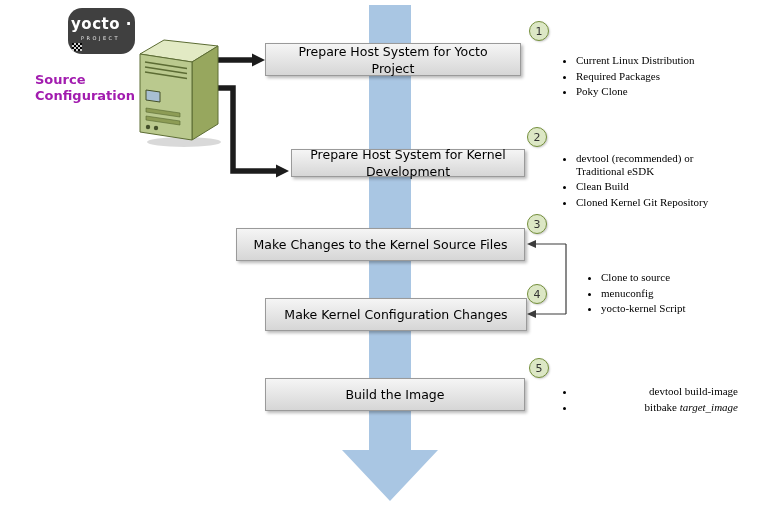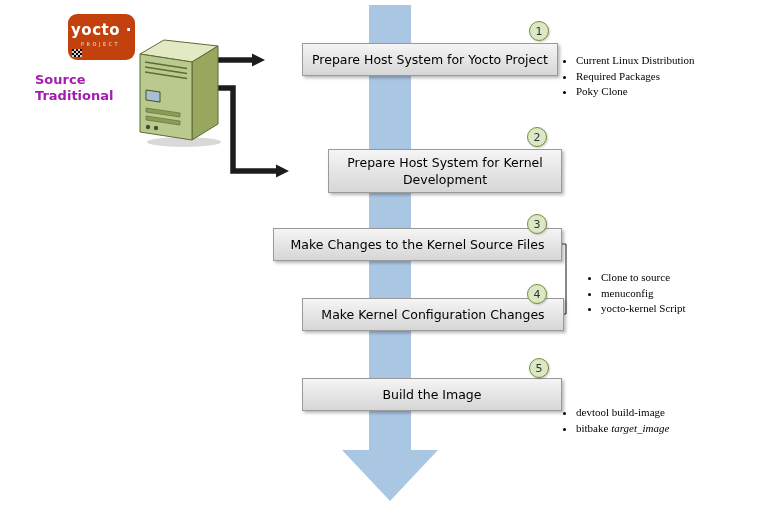--- a/index.html
+++ b/index.html
@@ -1,36 +1,36 @@
 <!DOCTYPE html>
 <html><head>
 <meta charset="utf-8">
 <style>
   html,body { margin:0; padding:0; background:#fff; }
   body { font-family:"DejaVu Sans","Liberation Sans",sans-serif; }
   .canvas { position:relative; width:769px; height:517px; background:#ffffff; overflow:hidden; }
   svg.layer { position:absolute; left:0; top:0; }
 
-  .logo { position:absolute; left:68px; top:14px; width:67px; height:46px; background:#c2410c;
-          color:#fff; border-radius:9px; }
+  .logo { position:absolute; left:68px; top:8px; width:67px; height:46px; background:#404040;
+          color:#fff; border-radius:14px; }
   .logo-title { position:absolute; left:0; right:0; top:7px; text-align:center;
                 font-size:15px; font-weight:bold; letter-spacing:0.5px; }
   .logo-sub { position:absolute; left:13px; top:27px; font-size:5px; letter-spacing:2.5px; color:#e8e8e8; }
   .logo-grid { position:absolute; left:4px; bottom:3px; width:10px; height:8px;
                background:repeating-conic-gradient(#cfcfcf 0% 25%, #000 0% 50%);
                background-size:4px 4px; }
 
   .src-label { position:absolute; left:35px; top:72px; font-size:13px; font-weight:bold;
                color:#a21caf; line-height:16px; }
   .src-url { position:absolute; left:8px; top:143px; font-size:11px; color:#000; }
 
   .stepbox { position:absolute; display:flex; align-items:center; justify-content:center;
              text-align:center; background:linear-gradient(#f5f5f5,#d6d6d6);
              border:1px solid #9a9a9a; box-shadow:2px 2px 3px rgba(0,0,0,0.28);
-             font-size:12.5px; color:#000; line-height:17px; padding:0 8px; box-sizing:border-box;margin-left:37px; }
+             font-size:12.5px; color:#000; line-height:17px; padding:0 16px; box-sizing:border-box; }
 
   .stepnum { position:absolute; width:20px; height:20px; border-radius:50%;
              background:#dce7c5; border:1.5px solid #75903c; box-sizing:border-box;
              display:flex; align-items:center; justify-content:center;
              font-size:11px; color:#333; box-shadow:1px 1px 2px rgba(0,0,0,0.2); }
 
   .bullets { position:absolute; font-size:11px; color:#000; }
   .bullets ul { margin:13px; padding-left:12px; list-style:disc;font-family:Liberation Serif, serif; }
   .bullets li { margin:0 0 3px 0; line-height:12.5px; }
   .it { font-style:italic; }
@@ -77,27 +77,27 @@
     <line x1="11" y1="38" x2="53" y2="44.5" stroke="#5c6c34" stroke-width="1.6"></line>
     <polygon points="12,56 26,58 26,68 12,66" fill="#a8bfd2" stroke="#44502a" stroke-width="1"></polygon>
     <polygon points="12,74 46,79 46,83 12,78" fill="#8d9c55" stroke="#55662f" stroke-width="0.6"></polygon>
     <polygon points="12,82 46,87 46,91 12,86" fill="#8d9c55" stroke="#55662f" stroke-width="0.6"></polygon>
     <circle cx="14" cy="93" r="2.2" fill="#44502a"></circle>
     <circle cx="22" cy="94" r="2.2" fill="#44502a"></circle>
   </svg>
 
   <div class="src-label">
     <div>Source</div>
-    <div>Traditional</div>
+    <div>Configuration</div>
   </div>
 
   <div class="stepbox" style="left:265px; top:43px; width:256px; height:33px;">
     <span>Prepare Host System for Yocto Project</span>
   </div>
-  <div class="stepbox" style="left:291px; top:149px; width:234px; height:44px;">
+  <div class="stepbox" style="left:291px; top:149px; width:234px; height:28px;">
     <span>Prepare Host System for Kernel Development</span>
   </div>
   <div class="stepbox" style="left:236px; top:228px; width:289px; height:33px;">
     <span>Make Changes to the Kernel Source Files</span>
   </div>
   <div class="stepbox" style="left:265px; top:298px; width:262px; height:33px;">
     <span>Make Kernel Configuration Changes</span>
   </div>
   <div class="stepbox" style="left:265px; top:378px; width:260px; height:33px;">
     <span>Build the Image</span>
@@ -110,30 +110,37 @@
   <div class="stepnum" style="left:529px; top:358px;">5</div>
 
   <div class="bullets" style="left:551px; top:41px; width:200px;">
     <ul>
       <li>Current Linux Distribution</li>
       <li>Required Packages</li>
       <li>Poky Clone</li>
     </ul>
   </div>
 
+  <div class="bullets" style="left:551px; top:139px; width:190px;">
+    <ul>
+      <li>devtool (recommended) or Traditional eSDK</li>
+      <li>Clean Build</li>
+      <li>Cloned Kernel Git Repository</li>
+    </ul>
+  </div>
 
   <div class="bullets" style="left:576px; top:258px; width:180px;">
     <ul>
       <li>Clone to source</li>
       <li>menuconfig</li>
       <li>yocto-kernel Script</li>
     </ul>
   </div>
 
-  <div class="bullets" style="left:551px; top:393px; width:200px;">
+  <div class="bullets" style="left:551px; top:372px; width:200px;text-align:right;">
     <ul>
       <li>devtool build-image</li>
       <li>
         <span>bitbake </span><span class="it">target_image</span>
       </li>
     </ul>
   </div>
 
 </div>
 

